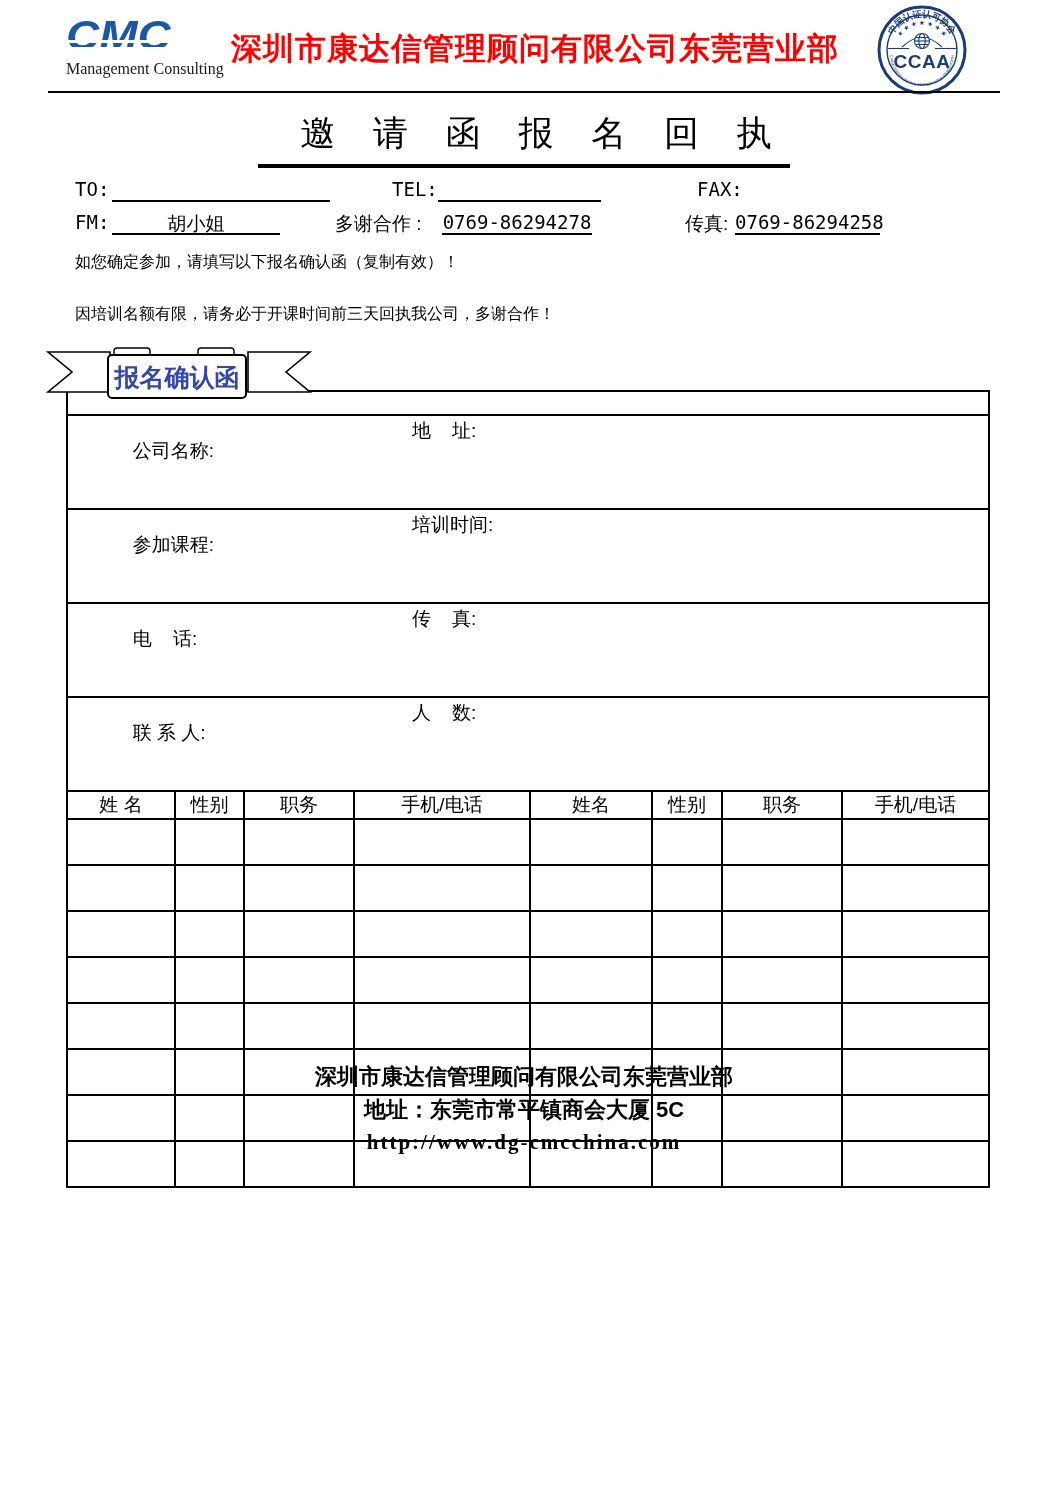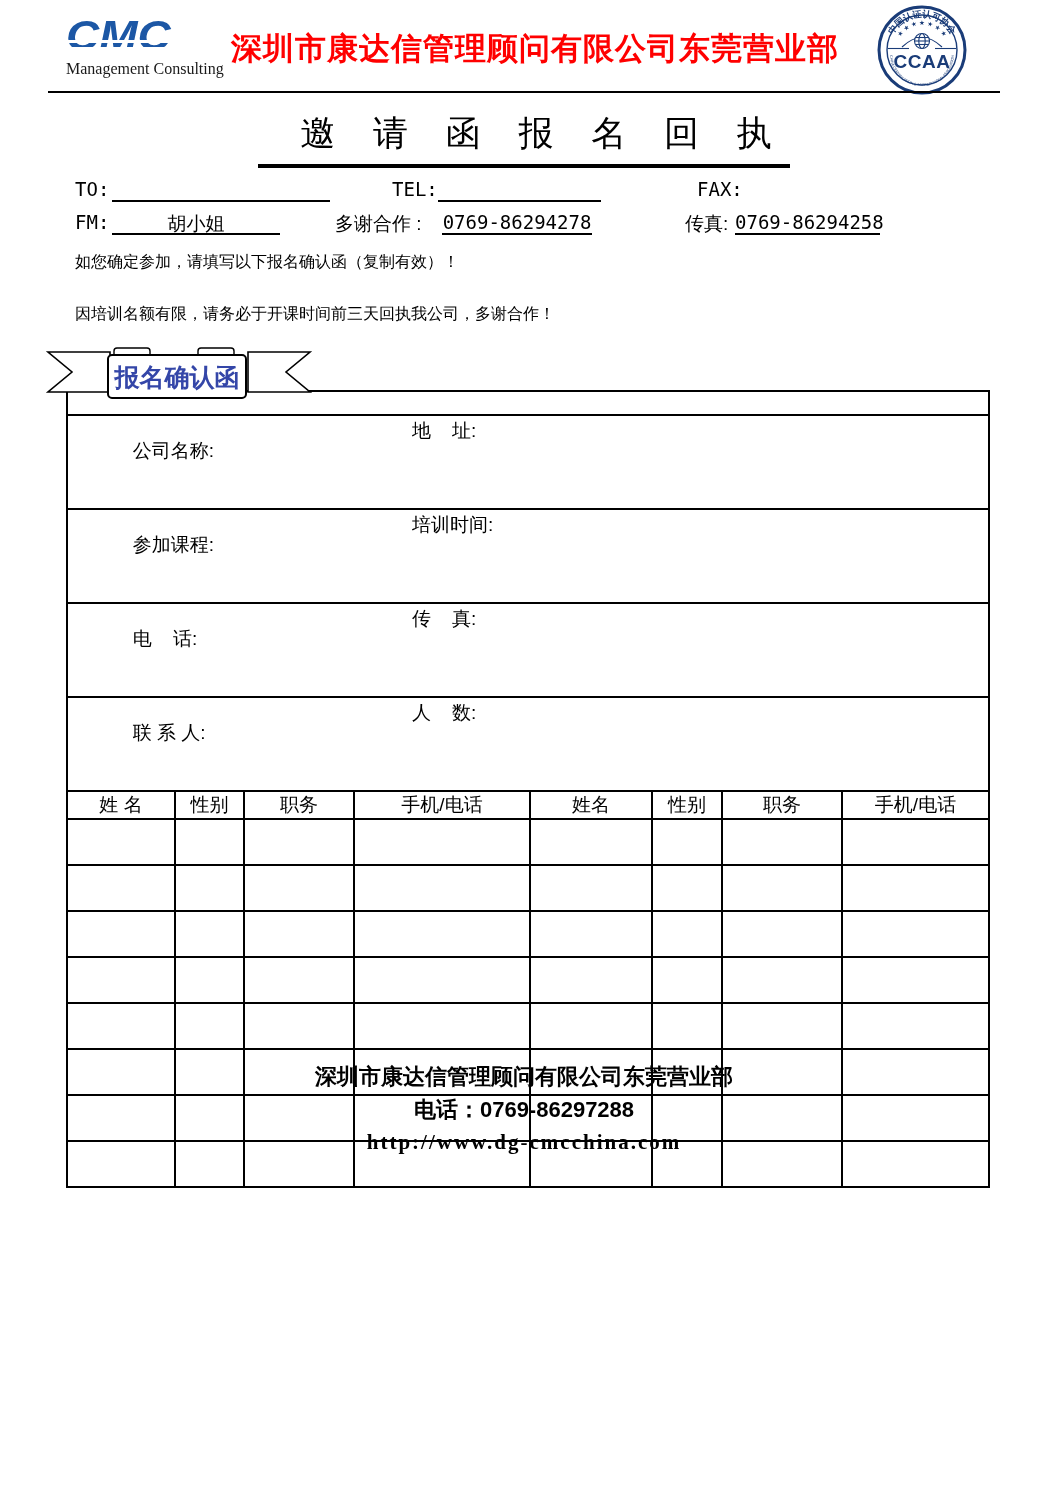--- a/index.html
+++ b/index.html
@@ -289,15 +289,15 @@
           <td></td>
           <td></td>
           <td></td>
         </tr>
       </tbody>
   </table>
 </div>
 
 <div class="footer">
   <div>深圳市康达信管理顾问有限公司东莞营业部</div>
-  <div>电话：0769-86297288</div>
+  <div>地址：东莞市常平镇商会大厦 5C</div>
   <div class="url">http://www.dg-cmcchina.com</div>
 </div>
 
 </body></html>

